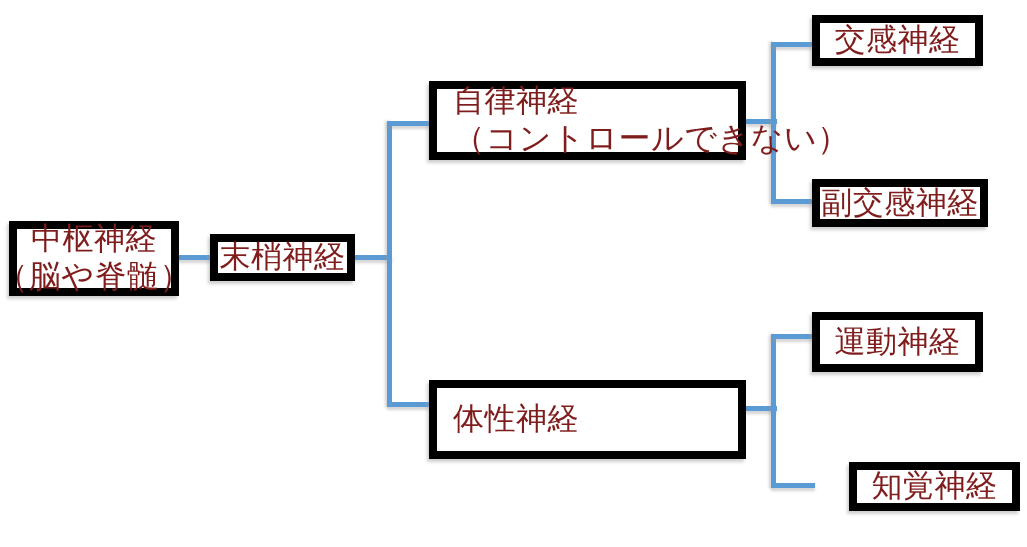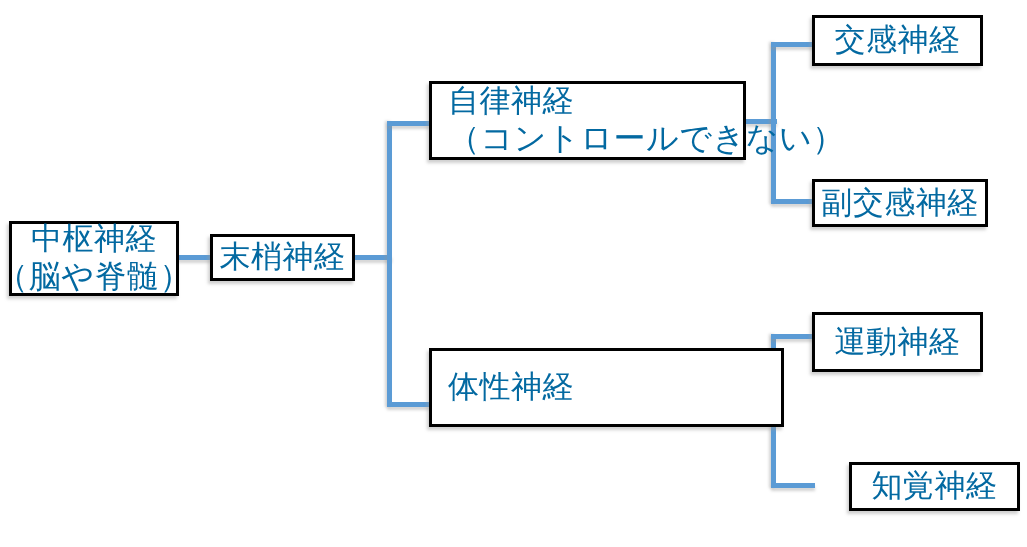--- a/index.html
+++ b/index.html
@@ -12,26 +12,26 @@
     width: 1027px;
     height: 547px;
     background: #ffffff;
     font-family: "Liberation Sans", "DejaVu Sans", sans-serif;
     overflow: hidden;
   }
   .node {
     position: absolute;
     box-sizing: border-box;
     background: #ffffff;
-    border: 3px solid #000000;
+    border: 8px solid #000000;
     box-shadow: -2px 3px 3px rgba(150,150,150,0.45);
     display: flex;
     flex-direction: column;
     justify-content: center;
-    color: #0369a1;
+    color: #7f1d1d;
     line-height: 1.18;
     z-index: 3;
   }
   .node .line {
     display: block;
     white-space: nowrap;
   }
   .node.center { align-items: center; text-align: center; }
   .node.leftal { align-items: flex-start; text-align: left; padding-left: 16px; }
 
@@ -82,21 +82,21 @@
 
   <div class="node center" style="left:210px; top:234px; width:145px; height:47px;">
     <span class="line title-line">末梢神経</span>
   </div>
 
   <div class="node leftal" style="left:429px; top:81px; width:317px; height:79px;">
     <span class="line title-line">自律神経</span>
     <span class="line sub-line">（コントロールできない）</span>
   </div>
 
-  <div class="node leftal" style="left:429px; top:348px; width:355px; height:79px;">
+  <div class="node leftal" style="left:429px; top:380px; width:317px; height:79px;">
     <span class="line title-line">体性神経</span>
   </div>
 
   <div class="node center" style="left:812px; top:15px; width:171px; height:51px;">
     <span class="line title-line">交感神経</span>
   </div>
 
   <div class="node center" style="left:812px; top:179px; width:176px; height:48px;">
     <span class="line title-line">副交感神経</span>
   </div>

